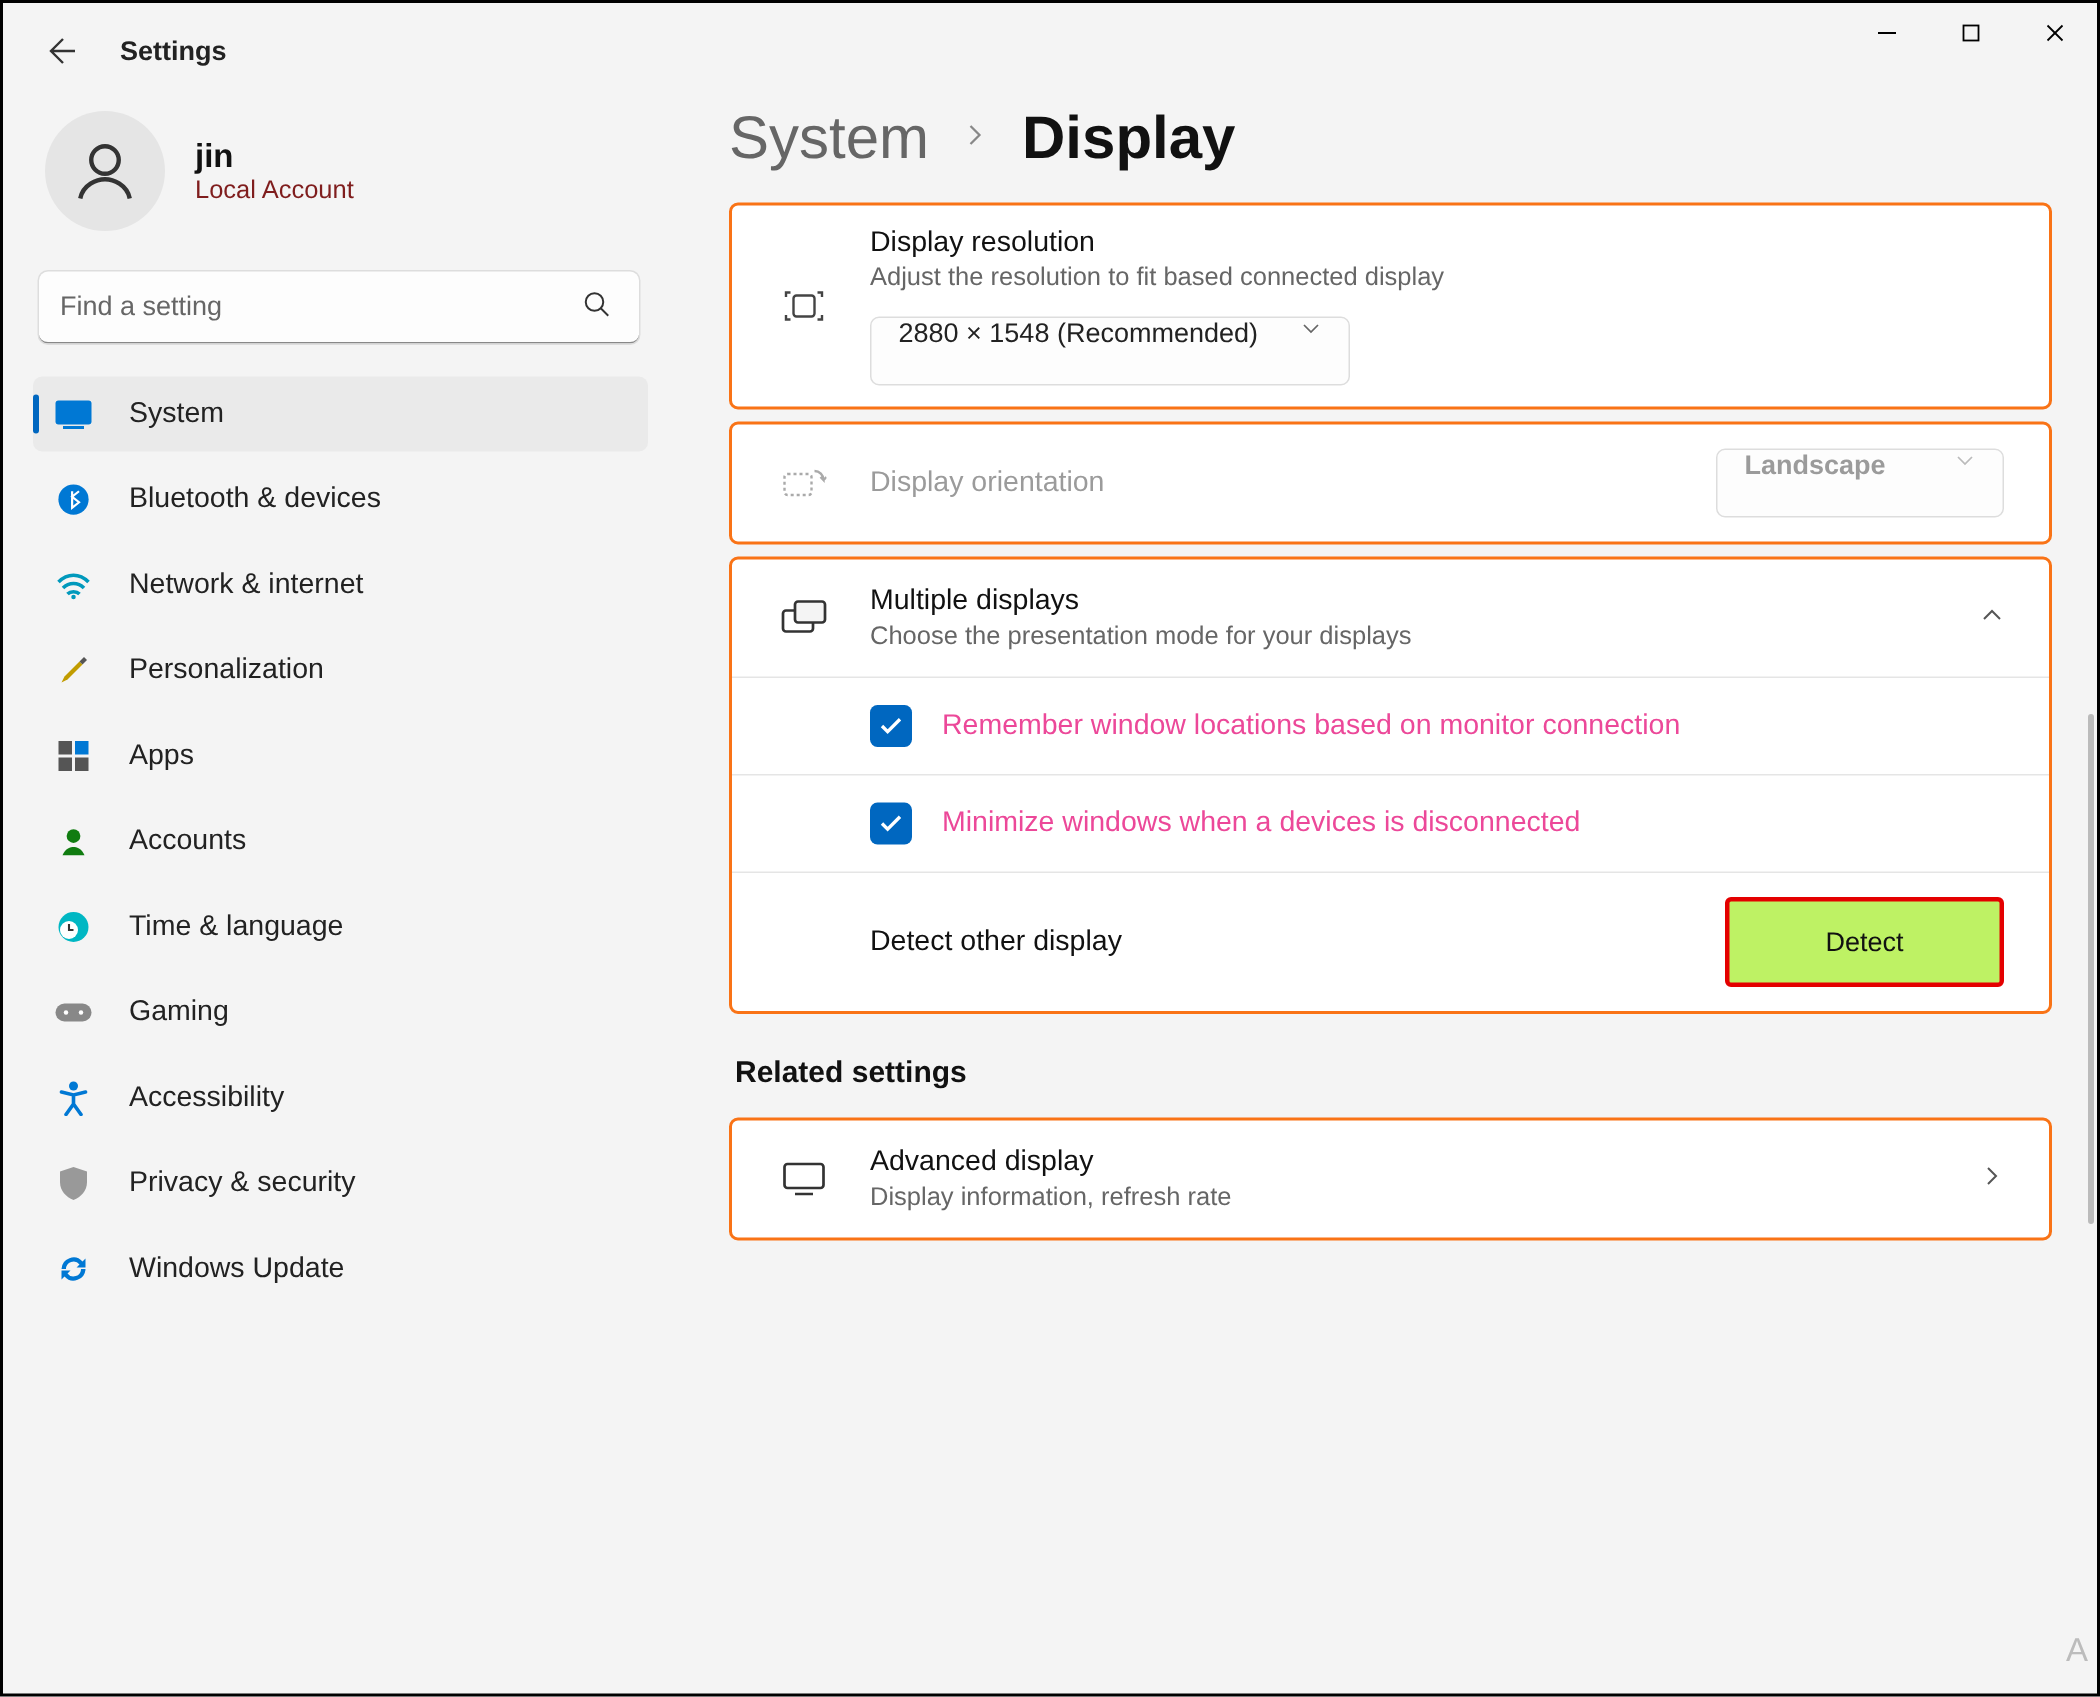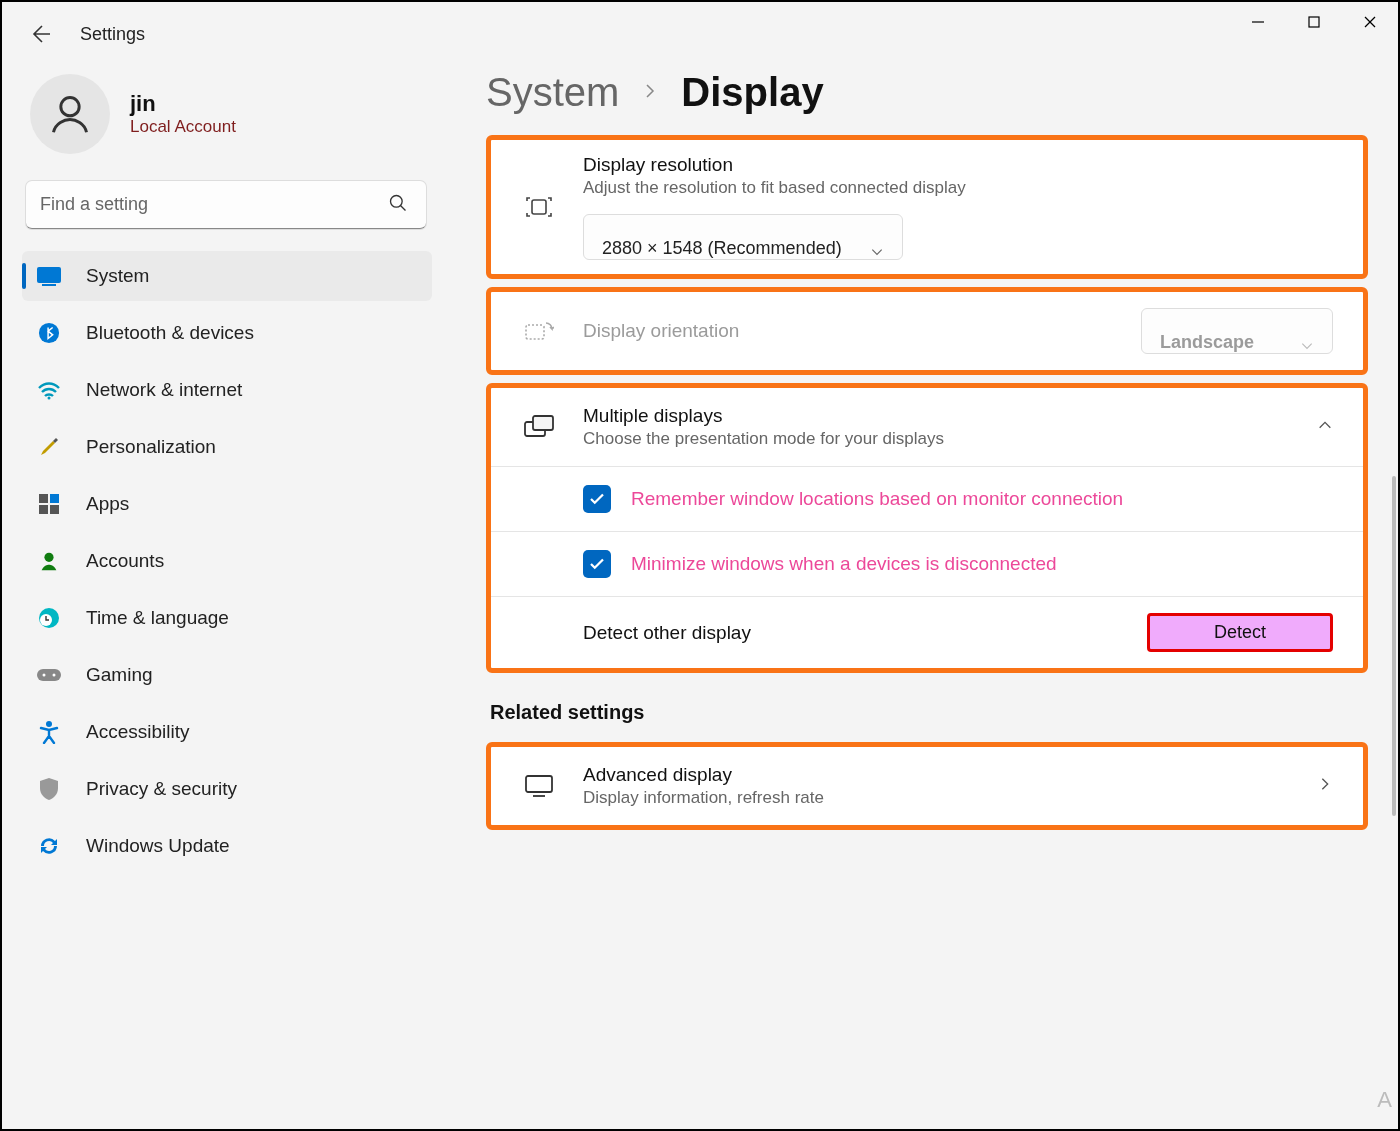--- a/index.html
+++ b/index.html
@@ -4,21 +4,21 @@
 <style>
 * { margin: 0; padding: 0; box-sizing: border-box; font-family: "Segoe UI", -apple-system, sans-serif; }
 body { background: #f4f4f4; width: 1400px; height: 1131px; overflow: hidden; border: 2px solid #000; position: relative; }
 
 .titlebar { position: absolute; top: 0; right: 0; display: flex; }
 .titlebar-btn { width: 56px; height: 40px; display: flex; align-items: center; justify-content: center; cursor: pointer; }
 .titlebar-btn svg { width: 14px; height: 14px; }
 
 .header-row { display: flex; align-items: center; gap: 24px; padding: 18px 24px 0 26px; }
 .back-btn { width: 28px; height: 28px; display: flex; align-items: center; justify-content: center; cursor: pointer; }
-.app-title { font-size: 18px; font-weight: 400; color: #222; }
+.app-title { font-size: 18px; font-weight: 700; color: #222; }
 
 .layout { display: flex; height: calc(100% - 70px); margin-top: 16px; }
 
 .sidebar { width: 440px; padding: 0 10px 0 20px; display: flex; flex-direction: column; }
 .profile { display: flex; align-items: center; gap: 20px; padding: 10px 8px 24px 8px; }
 .avatar { width: 80px; height: 80px; border-radius: 50%; background: #e5e5e5; display: flex; align-items: center; justify-content: center; }
 .profile-texts { display: flex; flex-direction: column; }
 .profile-name { font-size: 22px; font-weight: 600; color: #111; }
 .profile-sub { font-size: 17px; color: #7f1d1d; }
 
@@ -32,42 +32,42 @@
 .nav-item.active { background: #eaeaea; }
 .nav-item.active::before { content: ""; position: absolute; left: 0; top: 12px; bottom: 12px; width: 4px; background: #0067c0; border-radius: 2px; }
 .nav-icon { width: 26px; height: 26px; display: flex; align-items: center; justify-content: center; }
 
 .main { flex: 1; padding: 0 30px 0 44px; overflow-y: auto; position: relative; }
 .breadcrumb { display: flex; align-items: center; gap: 22px; margin: 6px 0 20px 0; }
 .bc-parent { font-size: 40px; font-weight: 500; color: #666; cursor: pointer; }
 .bc-sep { color: #888; }
 .bc-current { font-size: 40px; font-weight: 700; color: #111; }
 
-.card { background: #fff; border: 5px solid #f97316; border-radius: 6px; margin-bottom: 8px; }
+.card { background: #fff; border: 2px solid #f97316; border-radius: 6px; margin-bottom: 8px; }
 .card-row { display: flex; align-items: center; padding: 14px 30px; gap: 26px; min-height: 78px; }
 .card-sep { border-top: 1px solid #e5e5e5; }
 .card-icon { width: 36px; display: flex; align-items: center; justify-content: center; color: #444; }
 .card-texts { display: flex; flex-direction: column; gap: 2px; flex: 1; }
 .card-title { font-size: 19px; color: #111; }
 .card-sub { font-size: 17px; color: #666; }
 .card-title.disabled, .card .disabled { color: #9b9b9b; }
 
-.dropdown { display: inline-flex; align-items: flex-end; justify-content: space-between; height: 46px; min-width: 320px; padding: 0 18px; border: 1px solid #ddd; border-radius: 6px; background: #fdfdfd; font-size: 18px; color: #222; cursor: pointer; }
+.dropdown { display: inline-flex; align-items: flex-start; justify-content: space-between; height: 46px; min-width: 320px; padding: 0 18px; border: 1px solid #ddd; border-radius: 6px; background: #fdfdfd; font-size: 18px; color: #222; cursor: pointer; }
 .dropdown.disabled { color: #9b9b9b; cursor: default; min-width: 192px; font-weight: bold; }
 .dropdown svg { color: #666; }
 
 .dd-wrap { margin-left: 60px; margin-top: 8px; }
 
 .checkbox-row { display: flex; align-items: center; gap: 20px; padding: 18px 30px 18px 92px; }
 .chk { width: 28px; height: 28px; border-radius: 5px; background: #0067c0; display: flex; align-items: center; justify-content: center; flex-shrink: 0; }
 .chk svg { width: 18px; height: 18px; color: #fff; }
 .chk-label { font-size: 19px; color: #ec4899; }
 
 .detect-row { display: flex; align-items: center; justify-content: space-between; padding: 16px 30px 16px 92px; }
-.detect-btn { width: 186px; height: 39px; background: #f0abfc; border: 3px solid #e40000; border-radius: 4px; font-size: 18px; color: #111; cursor: pointer; }
+.detect-btn { width: 186px; height: 60px; background: #bef264; border: 3px solid #e40000; border-radius: 4px; font-size: 18px; color: #111; cursor: pointer; }
 
 .section-heading { font-size: 20px; font-weight: 600; color: #111; margin: 28px 0 18px 4px; }
 
 .chev { margin-left: auto; }
 
 .scroll-indicator { position: absolute; right: 2px; top: 474px; width: 4px; height: 340px; background: #bbb; border-radius: 2px; }
 .corner-a { position: absolute; right: 6px; bottom: 16px; font-size: 22px; color: #bcbcbc; }
 </style>
 </head>
 <body>

